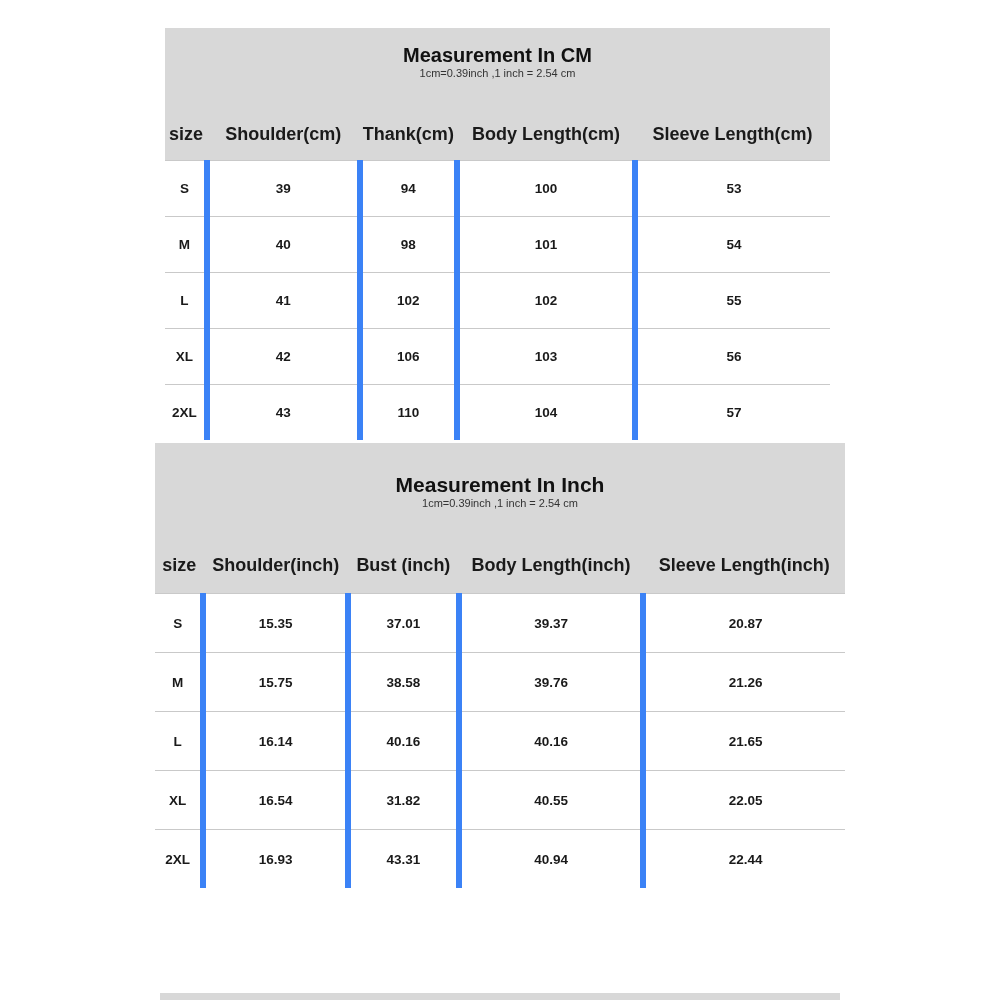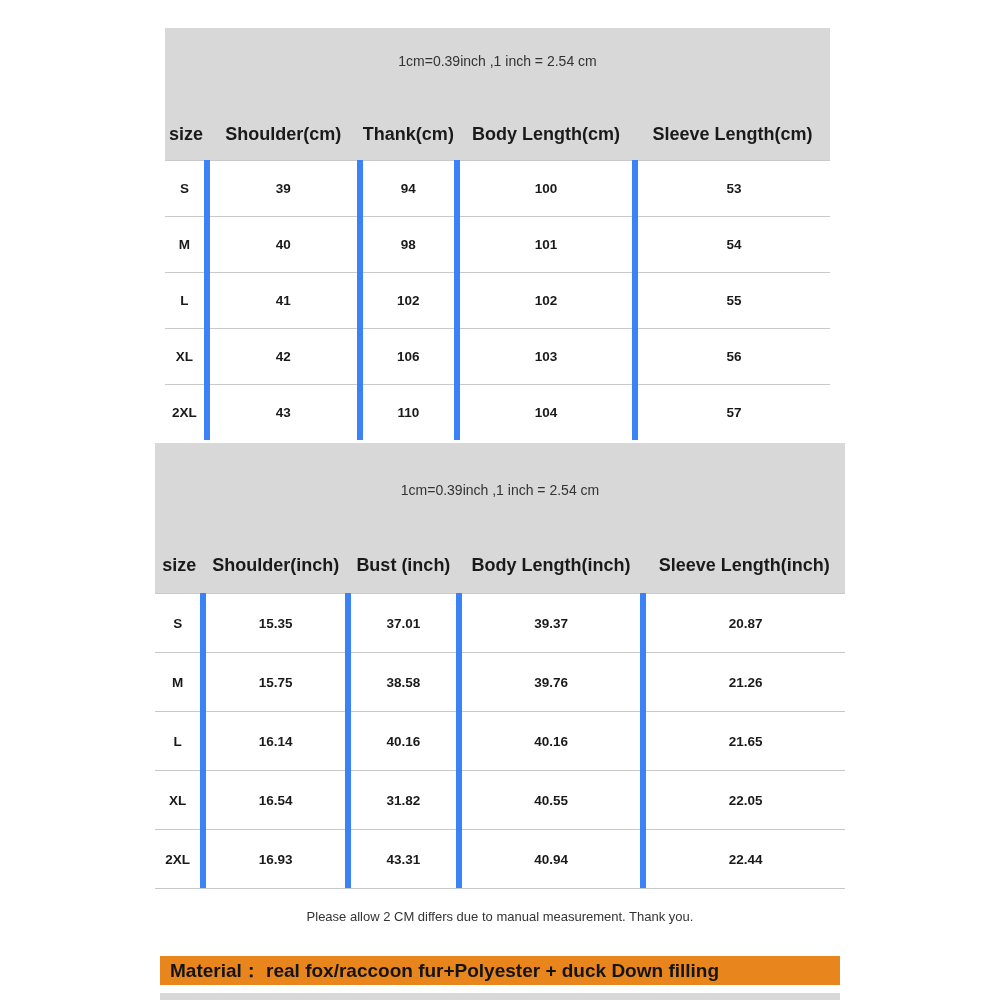--- a/index.html
+++ b/index.html
@@ -22,23 +22,22 @@
   }
   .block-header {
     background: #d8d8d8;
     text-align: center;
   }
   .block-title {
     font-weight: bold;
     color: #111111;
   }
   .block-subtitle {
-    font-size: 14px;
+    font-size: 11px;
     color: #333333;
-    margin-top: 9px;
   }
   table.size-table {
     border-collapse: collapse;
     width: 100%;
     table-layout: fixed;
   }
   table.size-table thead th {
     background: #d8d8d8;
     font-weight: bold;
     font-size: 18px;
@@ -104,20 +103,21 @@
     background: #d8d8d8;
   }
 </style>
 </head>
 <body>
 
 <div class="stage">
 
   <div class="table-block" id="cm-block">
     <div class="block-header">
+      <div class="block-title">Measurement In CM</div>
       <div class="block-subtitle">1cm=0.39inch ,1 inch = 2.54 cm</div>
     </div>
     <table class="size-table">
       <colgroup>
         <col style="width:6.3%">
           <col style="width:23%">
           <col style="width:14.6%">
           <col style="width:26.8%">
           <col style="width:29.3%">
       </colgroup>
@@ -165,20 +165,21 @@
             <td>110</td>
             <td>104</td>
             <td>57</td>
           </tr>
         </tbody>
     </table>
   </div>
 
   <div class="table-block" id="inch-block">
     <div class="block-header">
+      <div class="block-title">Measurement In Inch</div>
       <div class="block-subtitle">1cm=0.39inch ,1 inch = 2.54 cm</div>
     </div>
     <table class="size-table">
       <colgroup>
         <col style="width:7%">
           <col style="width:21%">
           <col style="width:16%">
           <col style="width:26.8%">
           <col style="width:29.2%">
       </colgroup>
@@ -222,20 +223,18 @@
           </tr>
           <tr>
             <td>2XL</td>
             <td>16.93</td>
             <td>43.31</td>
             <td>40.94</td>
             <td>22.44</td>
           </tr>
         </tbody>
     </table>
-    <div class="note-row">Please allow 2 CM differs due to manual measurement. Thank you.</div>
   </div>
 
-  <div class="material-banner">Material：  real fox/raccoon fur+Polyester + duck Down filling</div>
 
   <div class="bottom-strip"></div>
 
 </div>
 
 </body></html>

